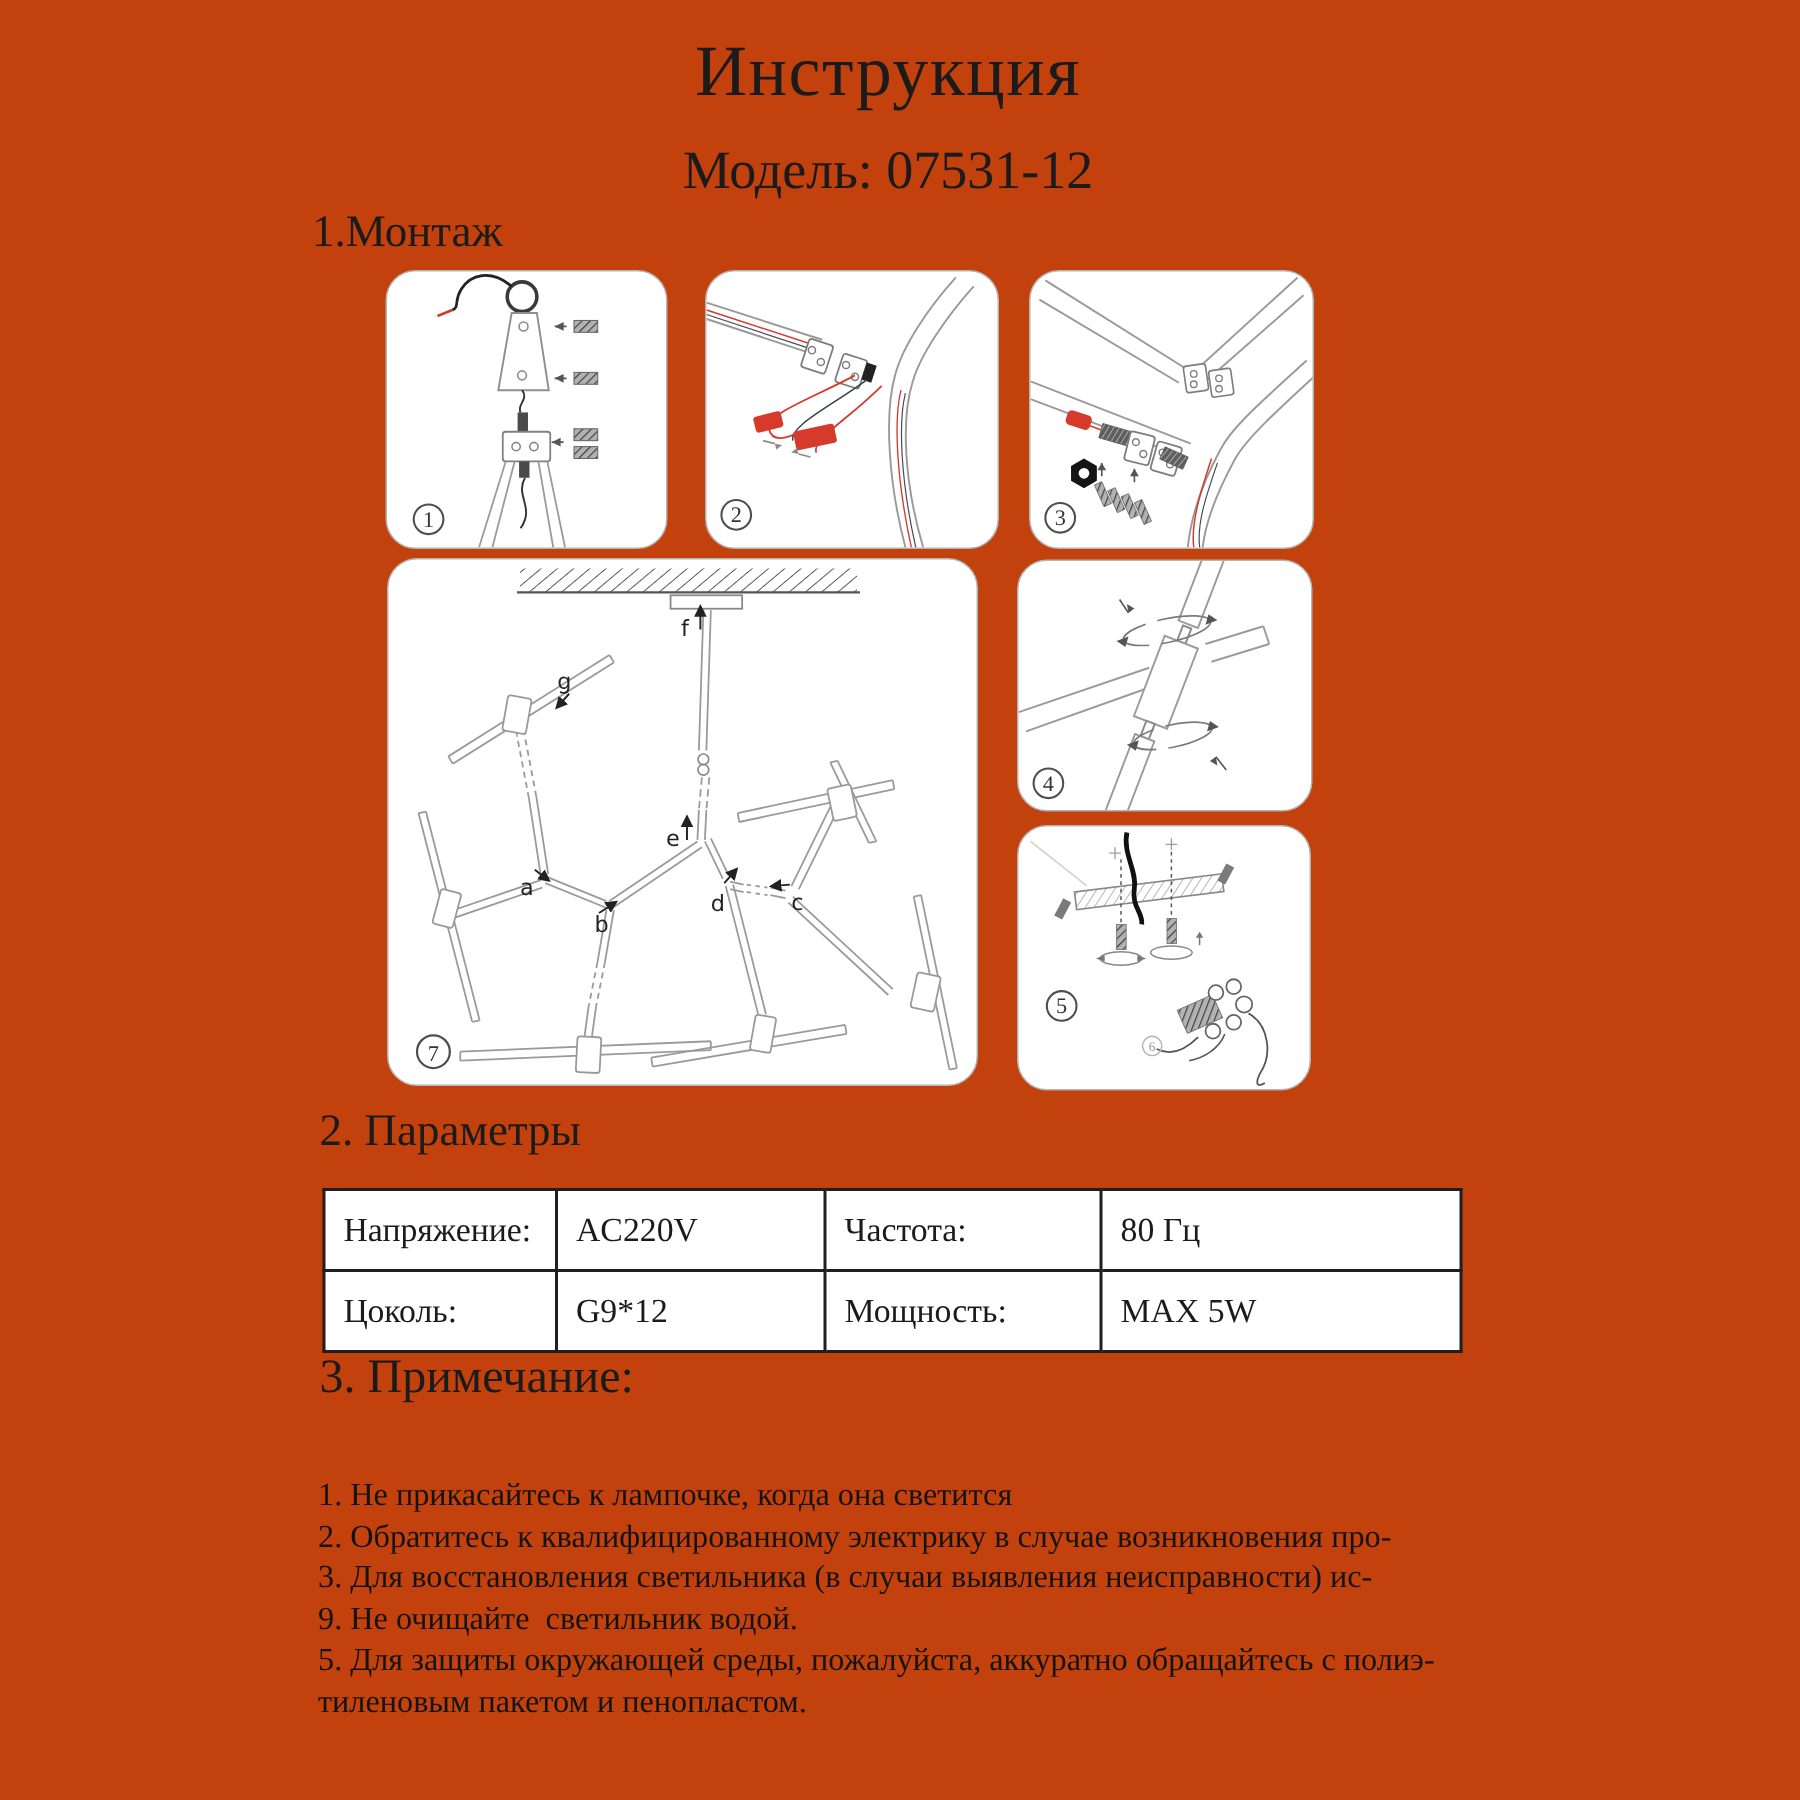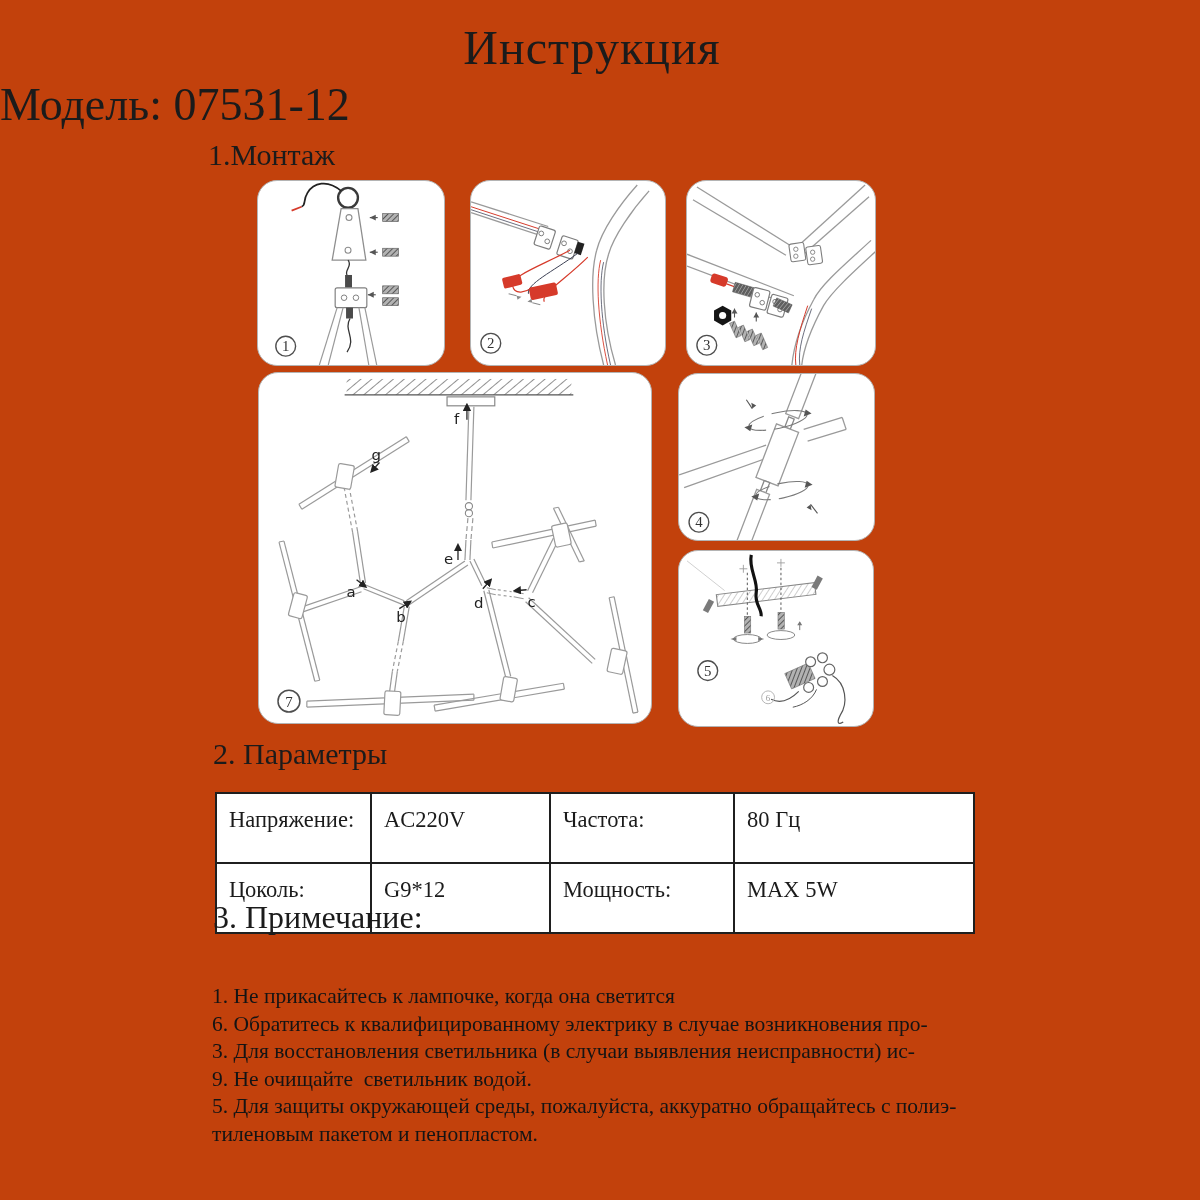--- a/index.html
+++ b/index.html
@@ -1,33 +1,33 @@
 <!DOCTYPE html>
 <html><head>
 <meta charset="utf-8">
 <style>
   html,body{margin:0;padding:0;background:#e9e9e9}
   .page{position:relative;width:1200px;height:1200px;background:#c2410c;
         font-family:"Liberation Serif",serif;color:#1b1b1b;overflow:hidden}
   .title{position:absolute;top:20px;left:0;width:1184px;text-align:center;font-size:48px;letter-spacing:1px}
-  .subtitle{position:absolute;top:78px;left:0;width:1184px;text-align:left;font-size:46px}
+  .subtitle{position:absolute;top:92px;left:0;width:1184px;text-align:center;font-size:36px}
   .sec-h{position:absolute;font-size:30px}
   #h-montage{left:208px;top:138px}
   #h-params{left:213px;top:737px}
   #h-notes{left:213px;top:899px;font-size:32px}
   .panel{position:absolute;border:1.6px solid #b4b4b4;border-radius:20px;background:#fff;box-sizing:border-box}
   .panel svg{display:block;width:100%;height:100%}
   #p1{left:257px;top:180px;width:188px;height:186px}
   #p2{left:470px;top:180px;width:196px;height:186px}
   #p3{left:686px;top:180px;width:190px;height:186px}
   #p7{left:258px;top:372px;width:394px;height:352px}
   #p4{left:678px;top:373px;width:197px;height:168px}
   #p5{left:678px;top:550px;width:196px;height:177px}
   table.params{position:absolute;left:215px;top:792px;border-collapse:collapse}
-  table.params td{border:2px solid #1f1f1f;height:52px;font-size:22.5px;padding:0 0 16px 12px;vertical-align:middle;background:#fff}
+  table.params td{border:2px solid #1f1f1f;height:52px;font-size:22.5px;padding:0 0 0 12px;vertical-align:middle;background:#fff}
   td.c1{width:141px} td.c2{width:165px} td.c3{width:170px} td.c4{width:226px}
   .notes{position:absolute;left:212px;top:983px}
   .note-line{white-space:pre;font-size:21.5px;line-height:27.6px;color:#141414}
   .lbl7{font-family:"DejaVu Sans",sans-serif;font-size:15px;fill:#222}
   .num{font-family:"Liberation Serif",serif;font-size:15px;fill:#333}
 </style>
 </head>
 <body>
 
 <div class="page">
@@ -489,20 +489,20 @@
       <td class="c3">Мощность:</td>
       <td class="c4">MAX 5W</td>
     </tr>
   </tbody>
     </table>
 
   <div class="sec-h" id="h-notes">3. Примечание:</div>
 
   <div class="notes">
     <div class="note-line">1. Не прикасайтесь к лампочке, когда она светится</div>
-    <div class="note-line">6. Обратитесь к квалифицированному электрику в случае возникновения про-</div>
+    <div class="note-line">2. Обратитесь к квалифицированному электрику в случае возникновения про-</div>
     <div class="note-line">3. Для восстановления светильника (в случаи выявления неисправности) ис-</div>
     <div class="note-line">9. Не очищайте  светильник водой.</div>
     <div class="note-line">5. Для защиты окружающей среды, пожалуйста, аккуратно обращайтесь с полиэ-</div>
     <div class="note-line">тиленовым пакетом и пенопластом.</div>
   </div>
 
 </div>
 
 </body></html>

